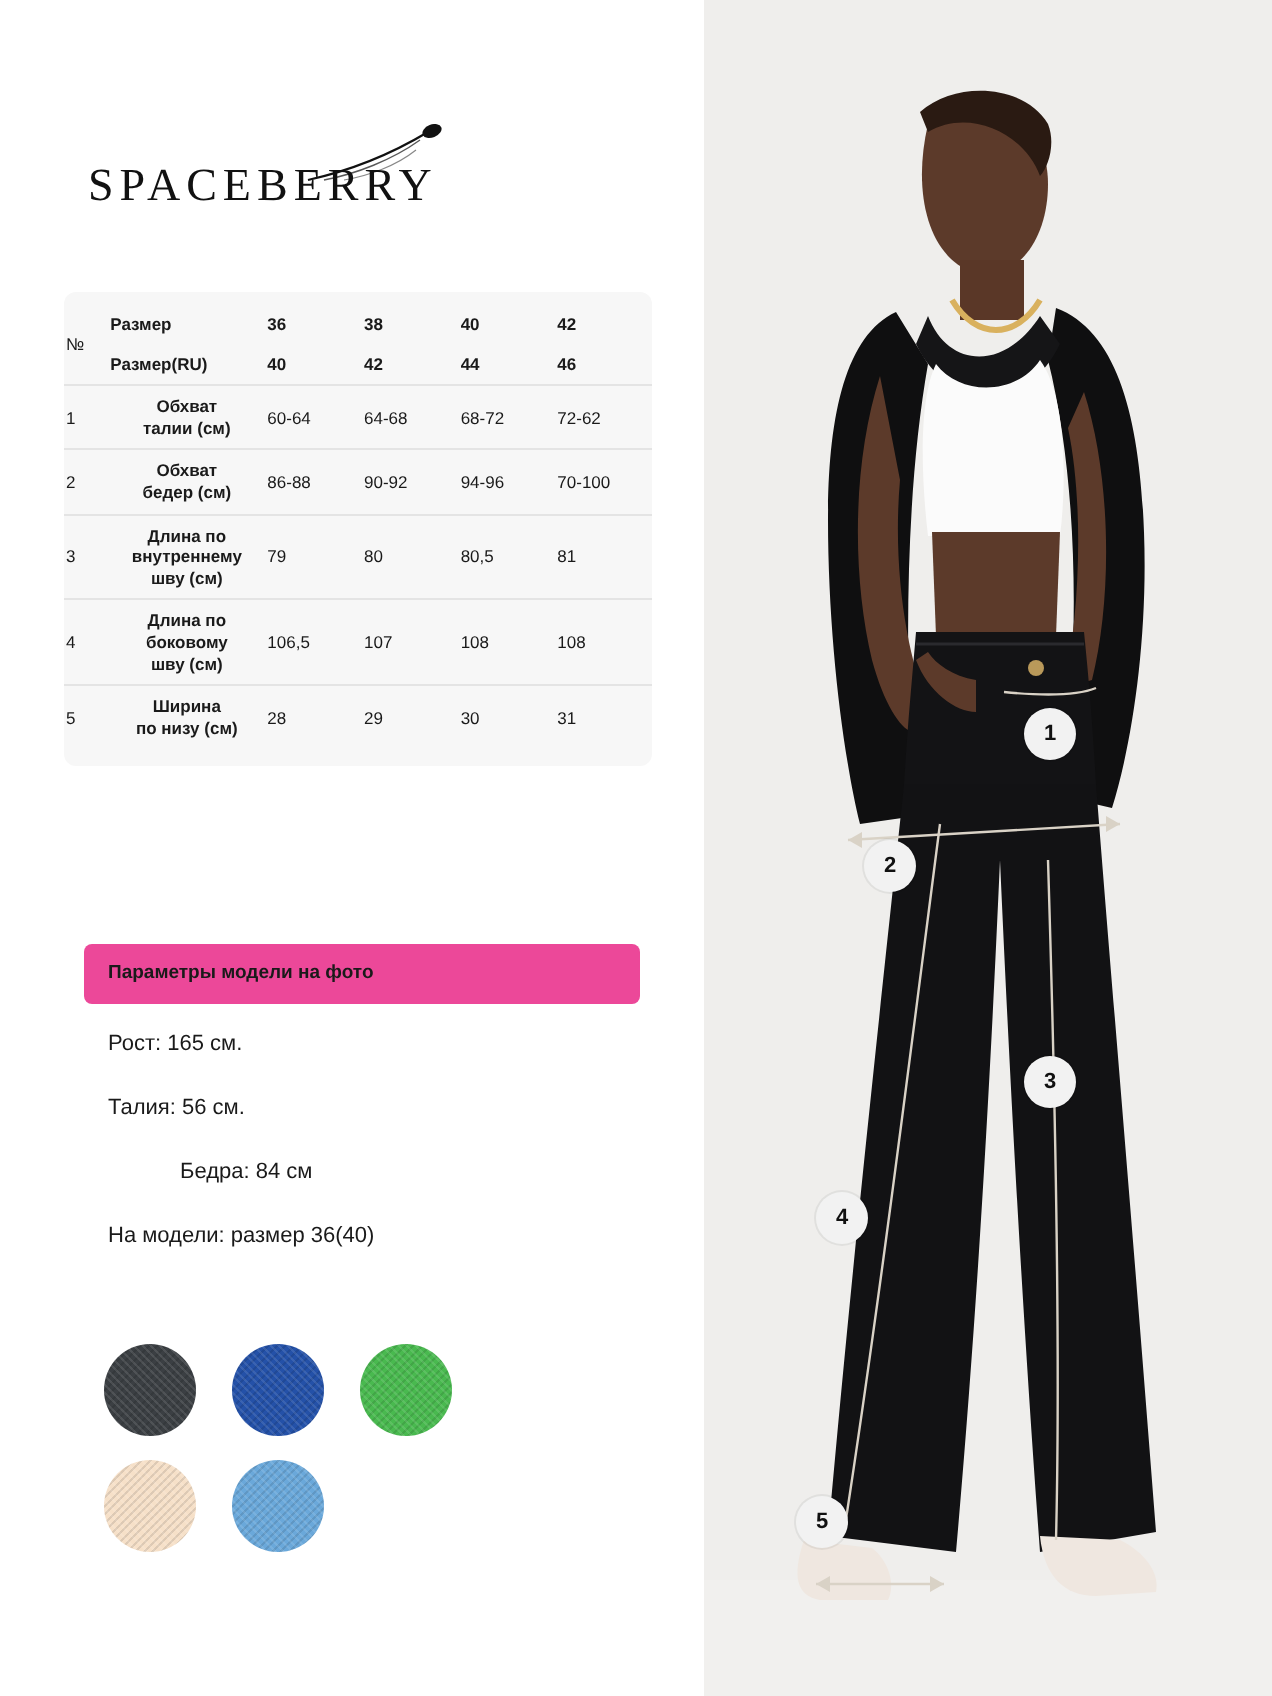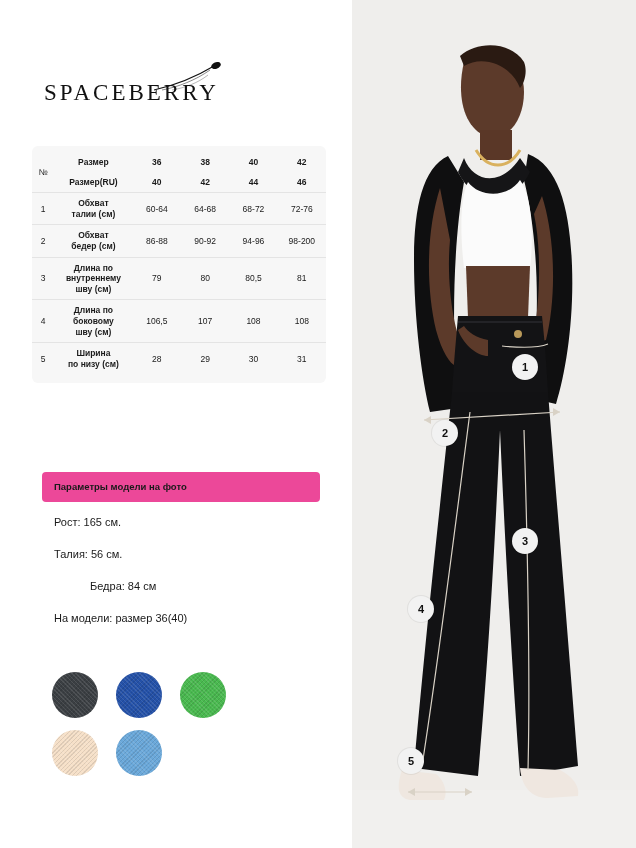--- a/index.html
+++ b/index.html
@@ -63,21 +63,20 @@
     padding: 6px 0 8px 0;
     box-sizing: border-box;
   }
   table.size-table {
     width: 100%;
     border-collapse: collapse;
     table-layout: fixed;
   }
   table.size-table td {
     font-size: 8.5px;
-    text-align: center;
     vertical-align: middle;
     padding: 5px 1px;
     color: #1a1a1a;
   }
   .col-num { width: 22px; }
   .col-label { width: 78px; }
   .col-val { width: 48px; }
 
   .cell-num {
     font-size: 9px;
@@ -235,29 +234,29 @@
           <td class="cell-headval">44</td>
           <td class="cell-headval">46</td>
         </tr>
 
         <tr class="row-sep">
           <td class="cell-num">1</td>
           <td class="cell-label">Обхват<br>талии (см)</td>
           <td>60-64</td>
           <td>64-68</td>
           <td>68-72</td>
-          <td>72-76</td>
+          <td>72-62</td>
         </tr>
         <tr class="row-sep">
           <td class="cell-num">2</td>
           <td class="cell-label">Обхват<br>бедер (см)</td>
           <td>86-88</td>
           <td>90-92</td>
           <td>94-96</td>
-          <td>98-200</td>
+          <td>70-100</td>
         </tr>
         <tr class="row-sep">
           <td class="cell-num">3</td>
           <td class="cell-label">Длина по<br>внутреннему<br>шву (см)</td>
           <td>79</td>
           <td>80</td>
           <td>80,5</td>
           <td>81</td>
         </tr>
         <tr class="row-sep">

